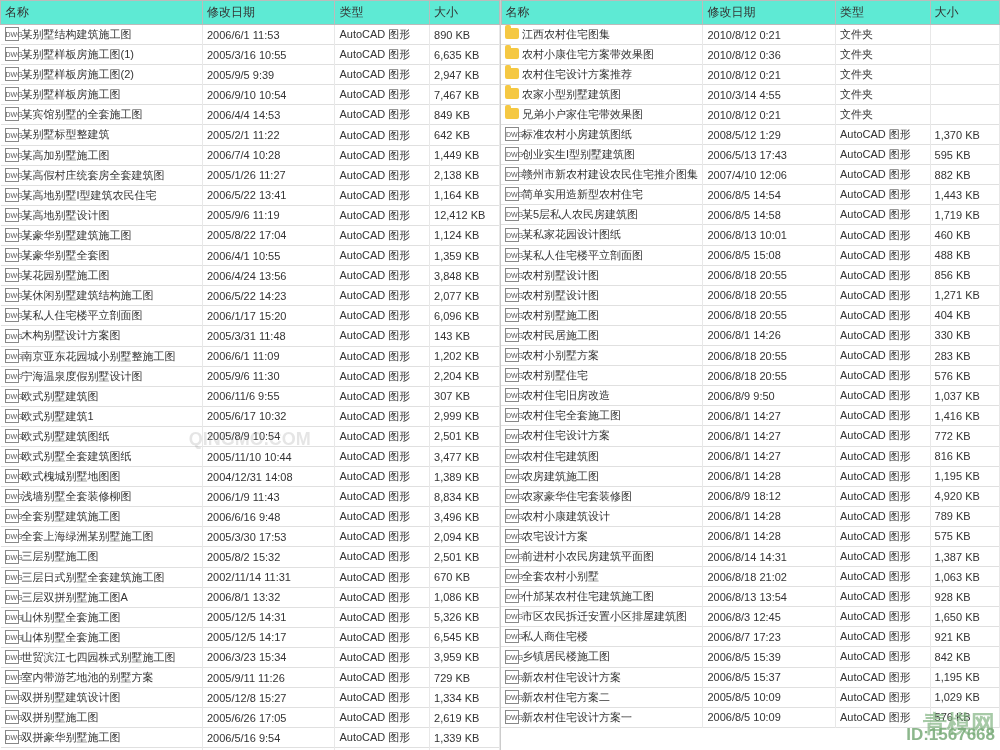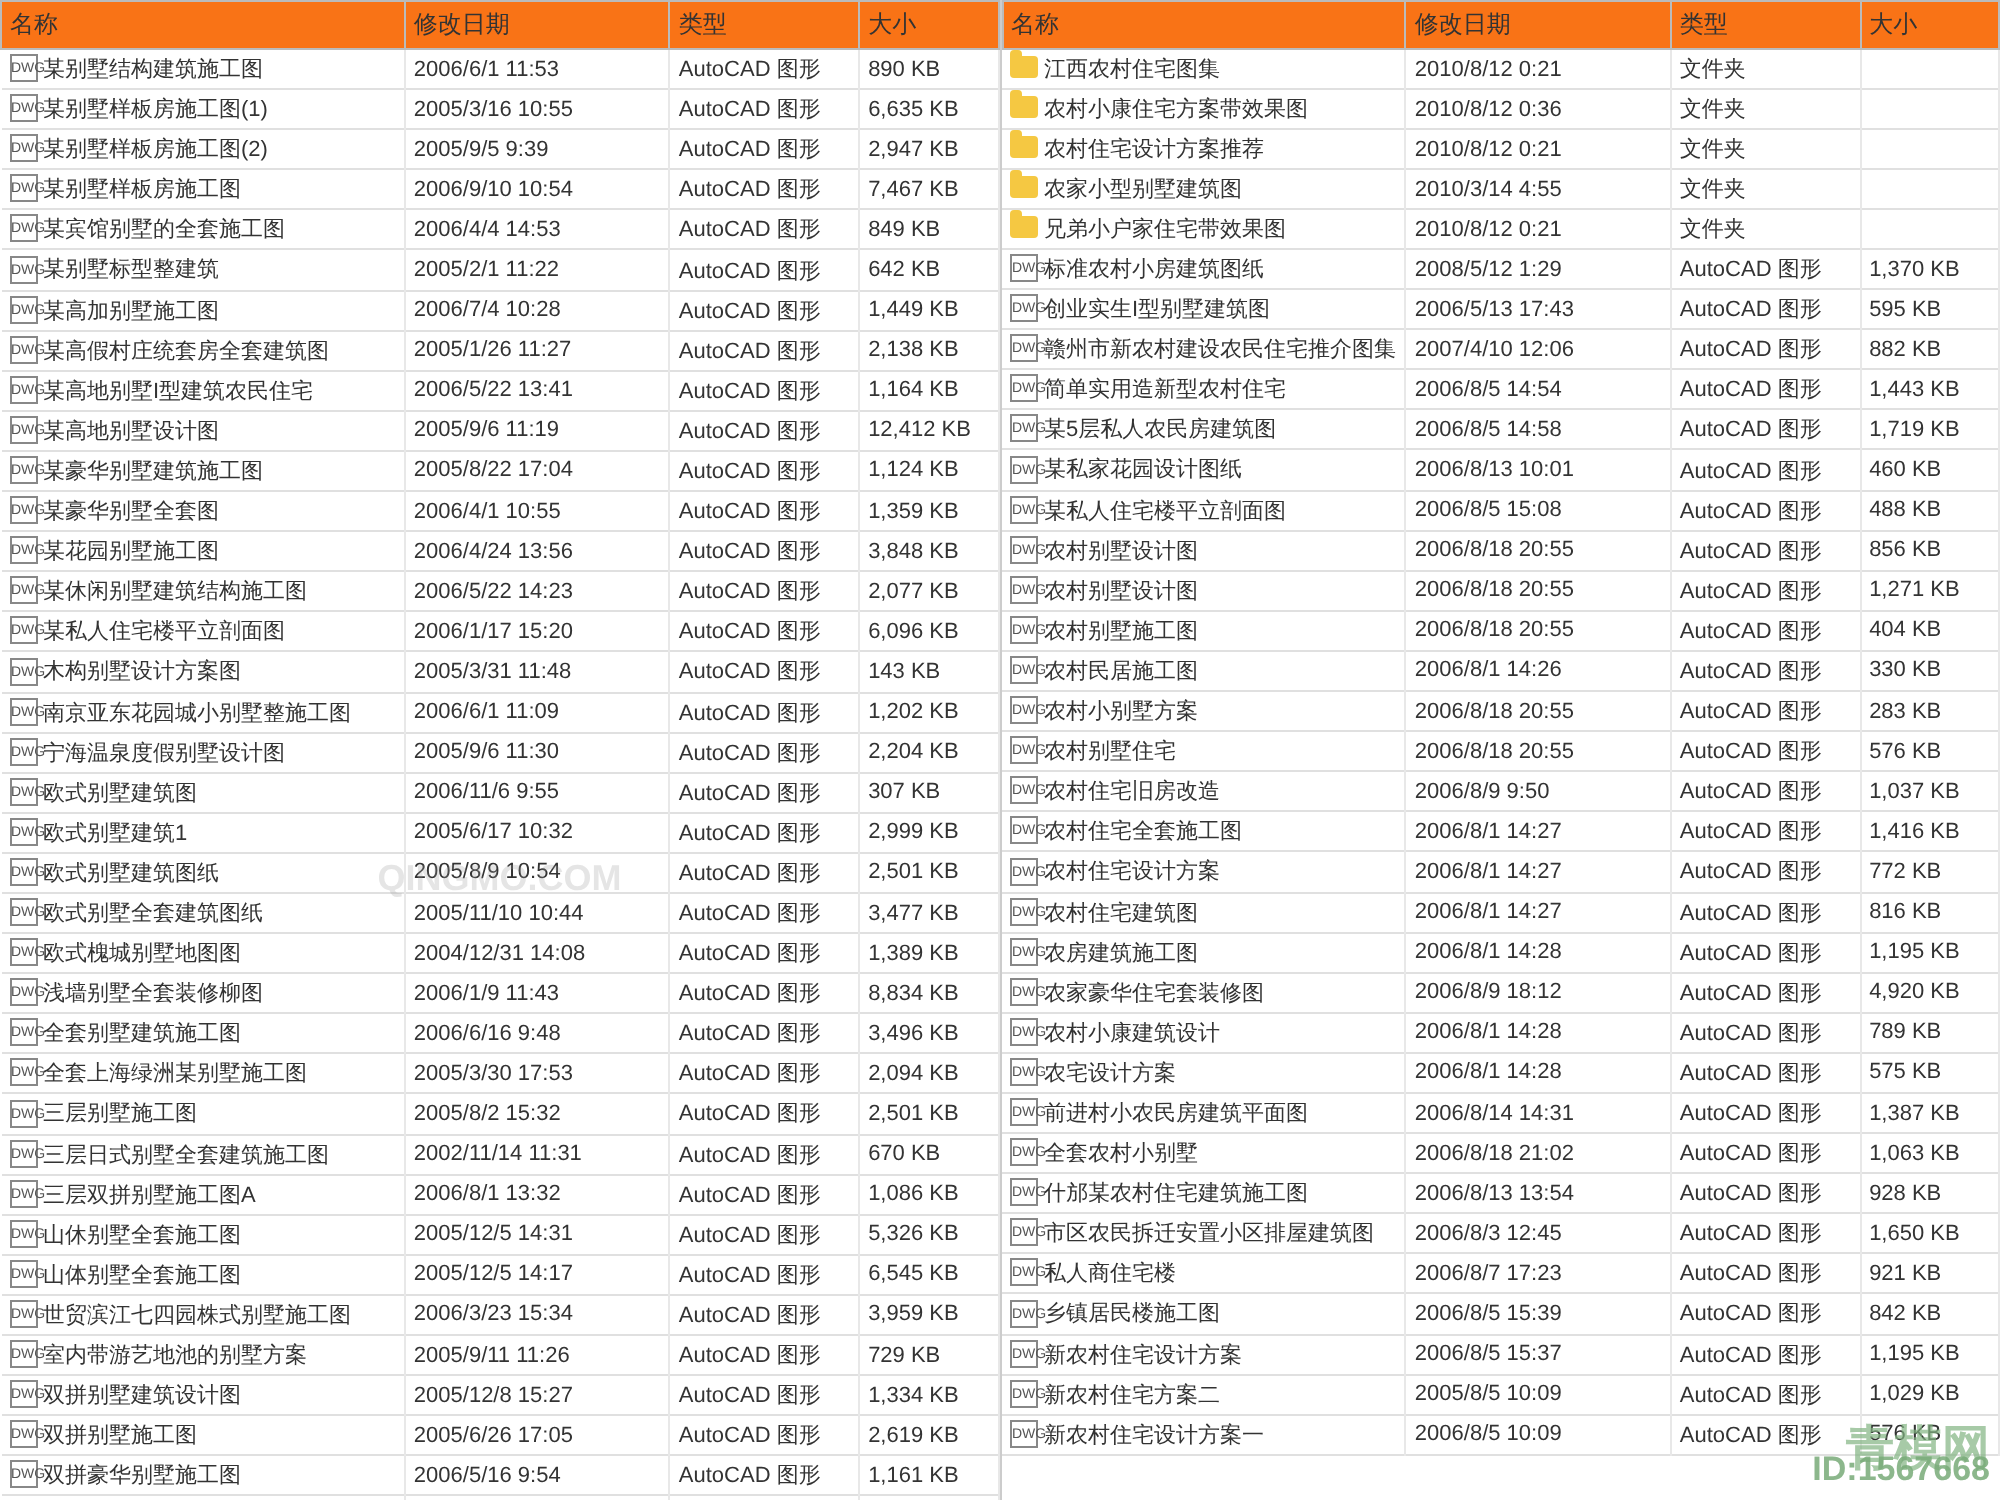--- a/index.html
+++ b/index.html
@@ -25,21 +25,21 @@
     }
     .panel-left {
       border-right: 1px solid #ccc;
     }
     table {
       width: 100%;
       border-collapse: collapse;
       table-layout: fixed;
     }
     thead tr {
-      background: #f97316;
+      background: #5eead4;
       position: sticky;
       top: 0;
       z-index: 10;
       margin-top: 36px;
     }
     thead th {
       border: 1px solid #bbb;
       padding: 3px 4px;
       font-weight: normal;
       text-align: left;
@@ -362,21 +362,21 @@
             <tr>
               <td class="col-name"><span class="file-icon file-icon-dwg">DWG</span><span>双拼别墅施工图</span></td>
               <td class="col-date">2005/6/26 17:05</td>
               <td class="col-type">AutoCAD 图形</td>
               <td class="col-size">2,619 KB</td>
             </tr>
             <tr>
               <td class="col-name"><span class="file-icon file-icon-dwg">DWG</span><span>双拼豪华别墅施工图</span></td>
               <td class="col-date">2006/5/16 9:54</td>
               <td class="col-type">AutoCAD 图形</td>
-              <td class="col-size">1,161 KB</td>
+              <td class="col-size">1,339 KB</td>
             </tr>
             <tr>
               <td class="col-name"></td>
               <td class="col-date">2005/10/25 15:33</td>
               <td class="col-type">AutoCAD 图形</td>
               <td class="col-size">4,495 KB</td>
             </tr>
           </tbody>
       </table>
     </div>

